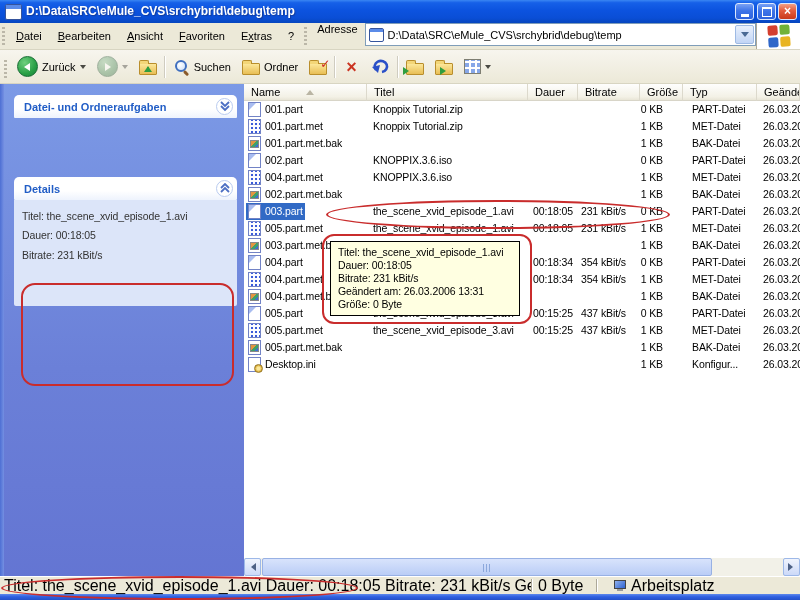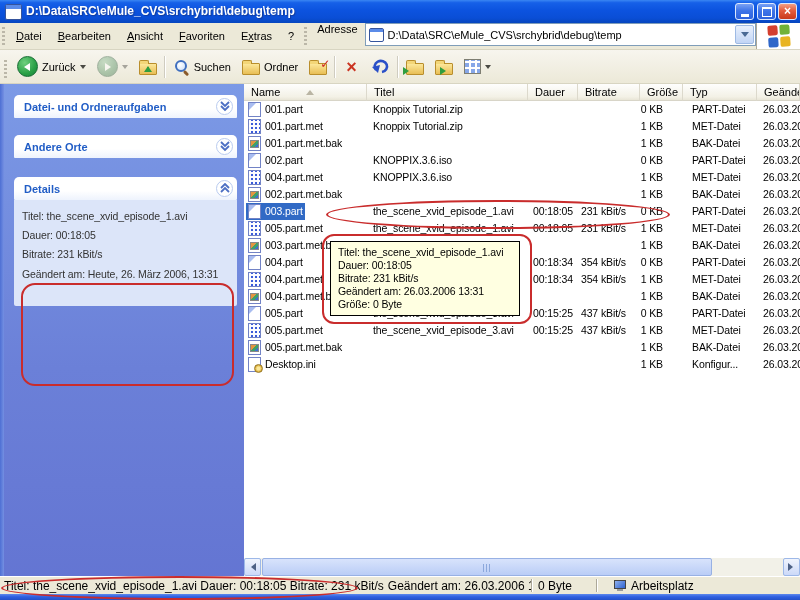--- a/index.html
+++ b/index.html
@@ -146,21 +146,21 @@
   #sb-left i{border-right:5px solid #4D6185;margin-right:2px}
   #sb-right i{border-left:5px solid #4D6185;margin-left:2px}
   #sb-thumb{width:450px;height:18px;margin-left:1px;border:1px solid #98B1E4;border-radius:2px;box-sizing:border-box;
     background:linear-gradient(180deg,#D8E3FC,#BACDF6);position:relative}
   #sb-thumb::after{content:"";position:absolute;left:50%;top:5px;width:9px;height:8px;transform:translateX(-50%);
     background:repeating-linear-gradient(90deg,#8CA8DC 0 1px,transparent 1px 3px)}
   #sb-track-right{flex:1}
 
   
   #statusbar{left:0;top:576px;width:800px;height:17px;background:#ECE9D8;border-top:1px solid #fff;
-    display:flex;align-items:center;font-size:12px;white-space:nowrap;z-index:40}
+    display:flex;align-items:center;font-size:16px;white-space:nowrap;z-index:40}
   #sb-info{width:527px;padding-left:4px;overflow:hidden;display:flex}
   #sb-info span{margin-right:4px}
   .ssep{width:2px;height:13px;background:linear-gradient(90deg,#ACA899 1px,#fff 1px);flex:none}
   #sb-size{width:58px;padding-left:5px}
   #sb-zone{display:flex;align-items:center;padding-left:16px}
   #pc-icon{width:12px;height:11px;position:relative;margin-right:5px}
   #pc-icon::before{content:"";position:absolute;left:0;top:0;width:10px;height:7px;
     background:linear-gradient(135deg,#8FB0EC,#2F63D0);border:1px solid #444}
   #pc-icon::after{content:"";position:absolute;left:3px;top:9px;width:6px;height:2px;background:#9B9B9B}
   #bottom-border{left:0;top:593px;width:800px;height:7px;
@@ -277,44 +277,33 @@
   <div class="panel" id="panel-tasks">
     <div class="phead">
       <b>Datei- und Ordneraufgaben</b>
       <span class="chev">
         <svg width="10" height="11" viewBox="0 0 10 11">
             <path d="M1 1 L5 5 L9 1 M1 5 L5 9 L9 5" fill="none" stroke="#4D6FC3" stroke-width="1.8"></path>
           </svg>
       </span>
     </div>
   </div>
-  <div class="panel" id="panel-places">
-    <div class="phead">
-      <b>Andere Orte</b>
-      <span class="chev">
-        <svg width="10" height="11" viewBox="0 0 10 11">
-            <path d="M1 1 L5 5 L9 1 M1 5 L5 9 L9 5" fill="none" stroke="#4D6FC3" stroke-width="1.8"></path>
-          </svg>
-      </span>
-    </div>
-  </div>
   <div class="panel" id="panel-details">
     <div class="phead">
       <b>Details</b>
       <span class="chev">
         <svg width="10" height="11" viewBox="0 0 10 11">
             <path d="M1 5 L5 1 L9 5 M1 9 L5 5 L9 9" fill="none" stroke="#4D6FC3" stroke-width="1.8"></path>
           </svg>
       </span>
     </div>
     <div id="details-body">
         <div class="detail-line">Titel: the_scene_xvid_episode_1.avi</div>
         <div class="detail-line">Dauer: 00:18:05</div>
         <div class="detail-line">Bitrate: 231 kBit/s</div>
-        <div class="detail-line">Geändert am: Heute, 26. März 2006, 13:31</div>
       </div>
   </div>
   <div class="abs red-rect" id="ann-details"></div>
 </div>
 
 <div class="abs" id="list">
   <div class="lgrid" id="lheader">
     <div class="hc">
       <span>Name</span>
       <span class="sortasc"></span>

